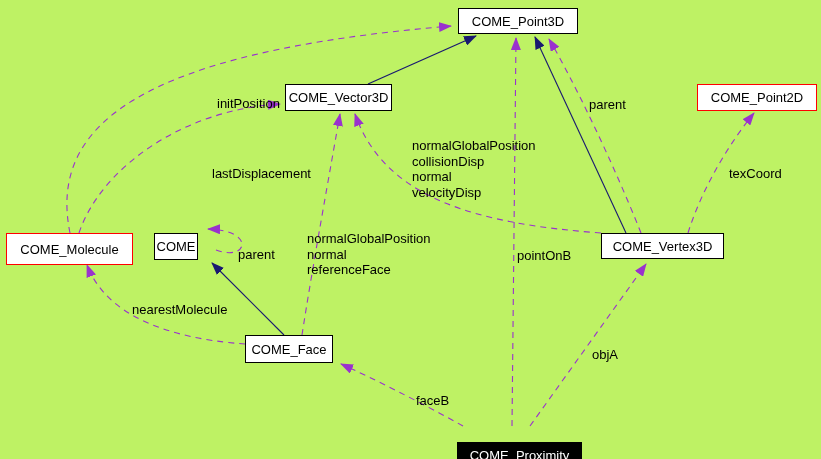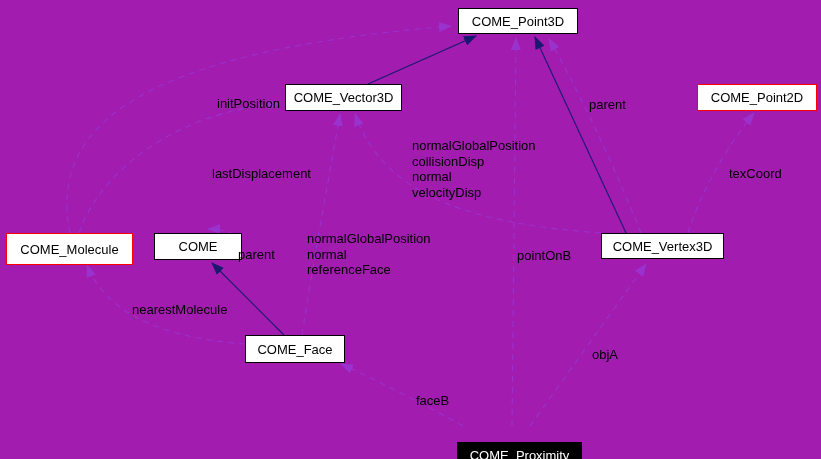--- a/index.html
+++ b/index.html
@@ -1,19 +1,19 @@
 <!DOCTYPE html>
 <html style="--usage-edge: #9a32cd; --inheritance-edge: #191970; --highlight-border: #ff0000; --node-border: #000000; --current-node-bg: #000000; --current-node-text: #ffffff;"><head>
 <meta charset="utf-8">
 <style>
   html,body{margin:0;padding:0;background:#fff;}
   #canvas{
     position:relative;
     width:821px;height:459px;
-    background:#a21caf;
+    background:#bef264;
     font-family:"Liberation Sans", sans-serif;
     overflow:hidden;
   }
   #edges{position:absolute;left:0;top:0;width:821px;height:459px;}
   .edge{fill:none;stroke-width:1.1px;}
   .edge.usage{stroke:var(--usage-edge,#9a32cd);stroke-dasharray:6 5;}
   .edge.inherit{stroke:var(--inheritance-edge,#191970);}
   .fill-usage{fill:var(--usage-edge,#9a32cd);}
   .fill-inherit{fill:var(--inheritance-edge,#191970);}
   .node{
@@ -64,41 +64,41 @@
     <path class="edge usage" d="M 463,426 C 420,402 372,378 341,364" marker-end="url(#arrow-usage)"></path>
     <path class="edge usage" d="M 530,426 L 646,264" marker-end="url(#arrow-usage)"></path>
     <path class="edge usage" d="M 641,233 C 612,160 572,78 549,39" marker-end="url(#arrow-usage)"></path>
     <path class="edge usage" d="M 688,233 C 703,185 732,140 754,113" marker-end="url(#arrow-usage)"></path>
   </svg>
 
   <div class="node" style="left:458px;top:8px;width:120px;height:26px">
     <span>COME_Point3D</span>
   </div>
 
-  <div class="node" style="left:285px;top:84px;width:117px;height:27px">
+  <div class="node" style="left:285px;top:84px;width:107px;height:27px">
     <span>COME_Vector3D</span>
   </div>
 
   <div class="node red" style="left:697px;top:84px;width:120px;height:27px">
     <span>COME_Point2D</span>
   </div>
 
   <div class="node red" style="left:6px;top:233px;width:127px;height:32px">
     <span>COME_Molecule</span>
   </div>
 
-  <div class="node" style="left:154px;top:233px;width:88px;height:27px">
+  <div class="node" style="left:154px;top:233px;width:44px;height:27px">
     <span>COME</span>
   </div>
 
   <div class="node" style="left:601px;top:233px;width:123px;height:26px">
     <span>COME_Vertex3D</span>
   </div>
 
-  <div class="node" style="left:245px;top:335px;width:100px;height:28px">
+  <div class="node" style="left:245px;top:335px;width:88px;height:28px">
     <span>COME_Face</span>
   </div>
 
   <div class="node current" style="left:457px;top:426px;width:125px;height:26px">
     <span>COME_Proximity</span>
   </div>
 
   <div class="edge-label" style="left:217px;top:88px">initPosition</div>
 
   <div class="edge-label" style="left:212px;top:158px">lastDisplacement</div>

